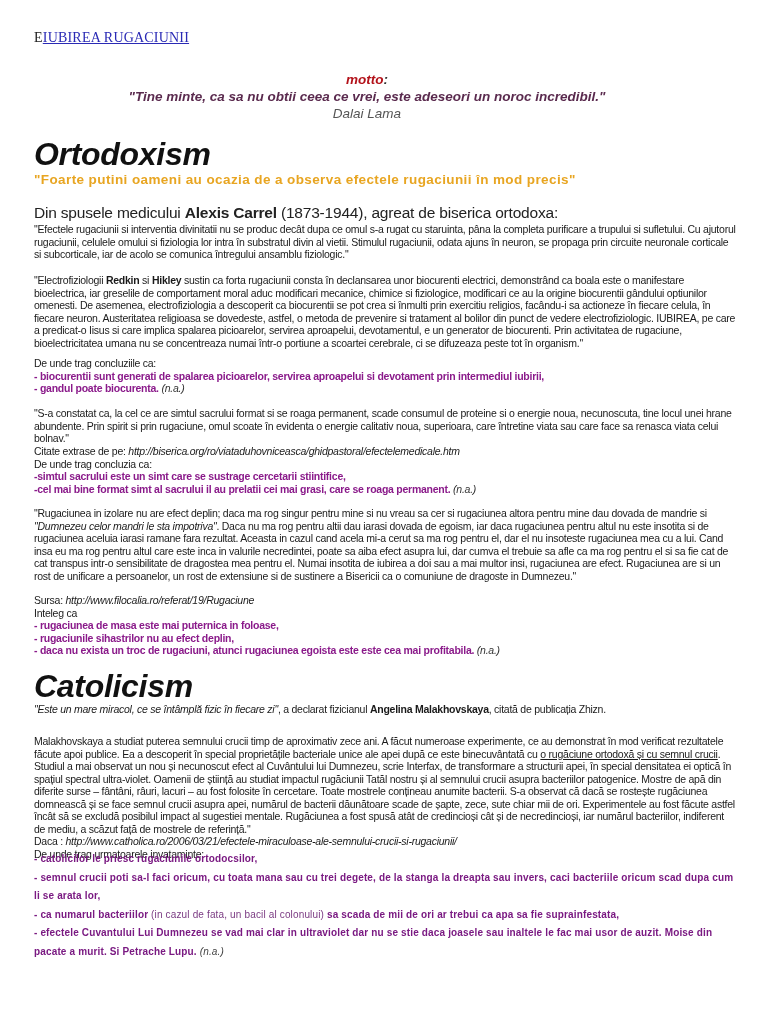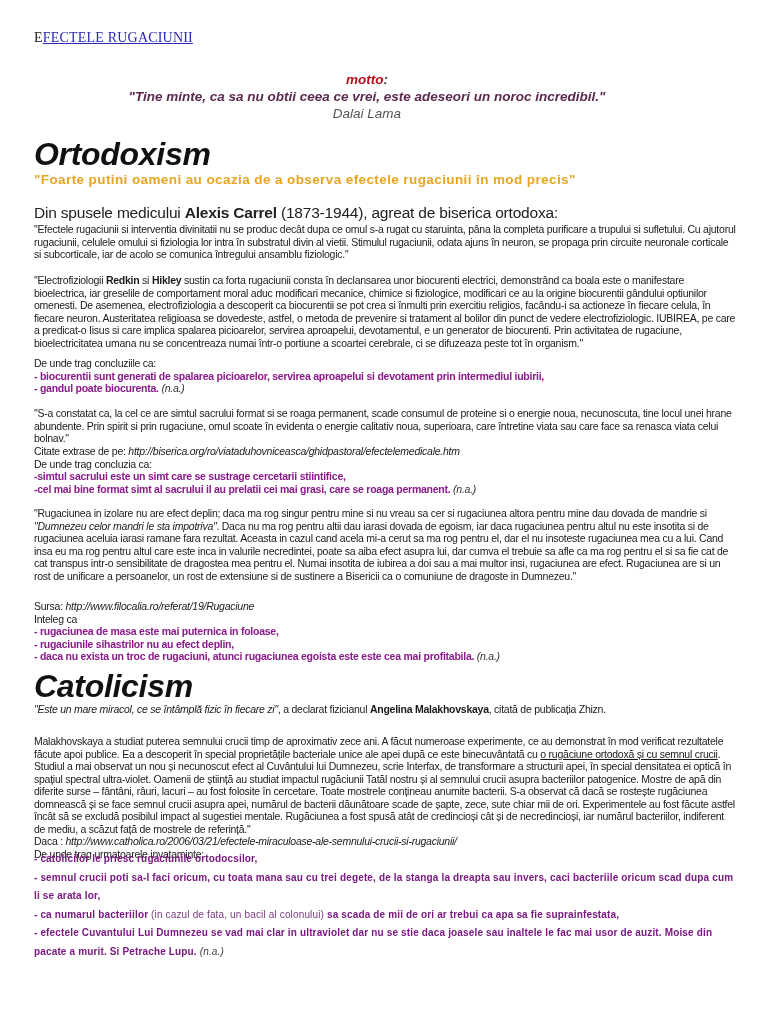--- a/index.html
+++ b/index.html
@@ -24,21 +24,21 @@
   .src { font-style: italic; }
   .u { text-decoration: underline; }
   .big-list { position: absolute; left: 34px; width: 700px; font-size: 10px; line-height: 18.5px; color: #7a1a82; font-weight: bold; letter-spacing: 0.15px; }
   .big-list .paren { font-weight: normal; color: #7a3a82; }
   .big-list .na { color: #444; }
 </style>
 </head>
 <body>
 
 <div class="doc-title">
-  <span>E</span><a>FECTELE RUGACIUNII</a>
+  <span>E</span><a>IUBIREA RUGACIUNII</a>
 </div>
 
 <div class="motto">
   <div class="motto-label"><span>motto</span><span class="colon">:</span></div>
   <div class="motto-quote">"Tine minte, ca sa nu obtii ceea ce vrei, este adeseori un noroc incredibil."</div>
   <div class="motto-author">Dalai Lama</div>
 </div>
 
 <h1 class="section" style="top:136px;">Ortodoxism</h1>
 <div class="subhead" style="top:172px;">"Foarte putini oameni au ocazia de a observa efectele rugaciunii în mod precis"</div>
@@ -65,21 +65,21 @@
   <div><span>Citate extrase de pe: </span><span class="src">http://biserica.org/ro/viataduhovniceasca/ghidpastoral/efectelemedicale.htm</span></div>
   <div>De unde trag concluzia ca:</div>
   <div class="purple">-simtul sacrului este un simt care se sustrage cercetarii stiintifice,</div>
   <div class="purple"><span>-cel mai bine format simt al sacrului il au prelatii cei mai grasi, care se roaga permanent.</span> <span class="na">(n.a.)</span></div>
 </div>
 
 <div class="para" style="top:507px;">
   <span>"Rugaciunea in izolare nu are efect deplin; daca ma rog singur pentru mine si nu vreau sa cer si rugaciunea altora pentru mine dau dovada de mandrie si </span><i>"Dumnezeu celor mandri le sta impotriva"</i><span>. Daca nu ma rog pentru altii dau iarasi dovada de egoism, iar daca rugaciunea pentru altul nu este insotita si de rugaciunea aceluia iarasi ramane fara rezultat. Aceasta in cazul cand acela mi-a cerut sa ma rog pentru el, dar el nu insoteste rugaciunea mea cu a lui. Cand insa eu ma rog pentru altul care este inca in valurile necredintei, poate sa aiba efect asupra lui, dar cumva el trebuie sa afle ca ma rog pentru el si sa fie cat de cat transpus intr-o sensibilitate de dragostea mea pentru el. Numai insotita de iubirea a doi sau a mai multor insi, rugaciunea are efect. Rugaciunea are si un rost de unificare a persoanelor, un rost de extensiune si de sustinere a Bisericii ca o comuniune de dragoste in Dumnezeu."</span>
 </div>
 
-<div class="para" style="top:594px;margin-top:6px;">
+<div class="para" style="top:594px;">
   <div><span>Sursa: </span><span class="src">http://www.filocalia.ro/referat/19/Rugaciune</span></div>
   <div>Inteleg ca</div>
   <div class="purple">- rugaciunea de masa este mai puternica in foloase,</div>
   <div class="purple">- rugaciunile sihastrilor nu au efect deplin,</div>
   <div class="purple"><span>- daca nu exista un troc de rugaciuni, atunci rugaciunea egoista este este cea mai profitabila.</span> <span class="na">(n.a.)</span></div>
 </div>
 
 <h1 class="section" style="top:668px;">Catolicism</h1>
 
 <div class="para" style="top:703px;">

